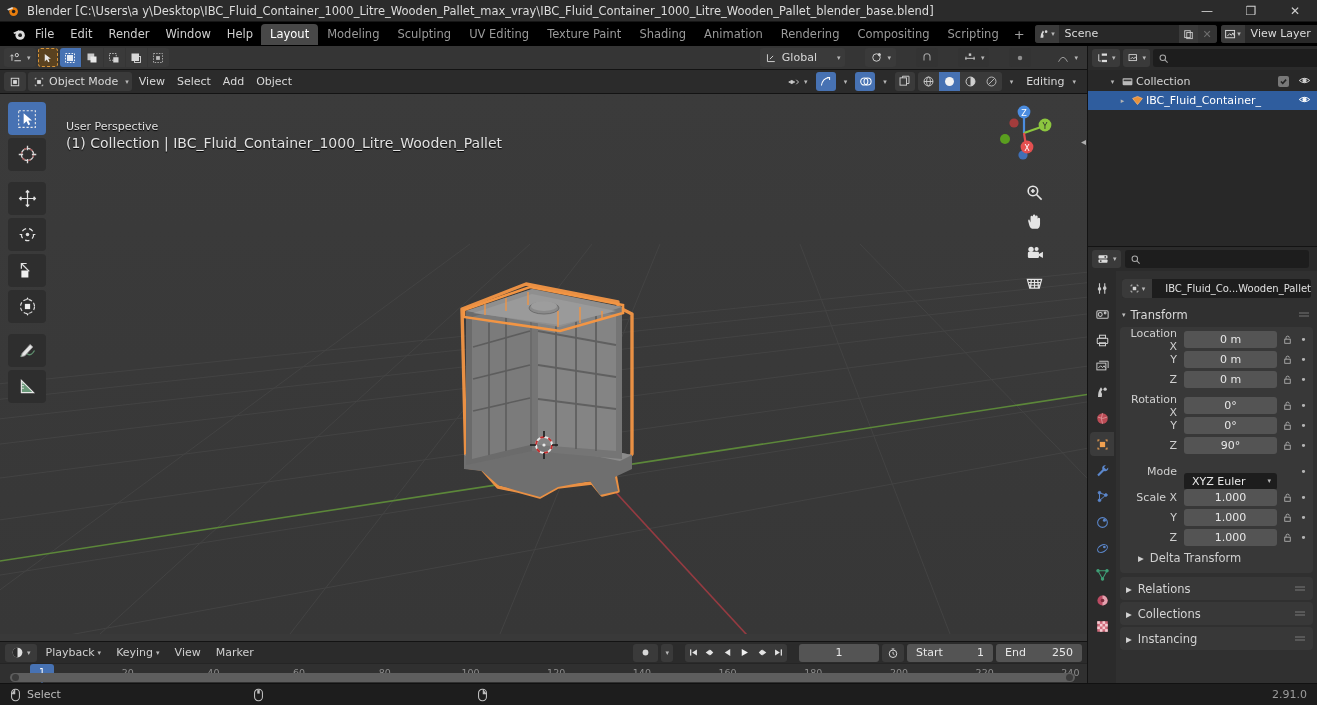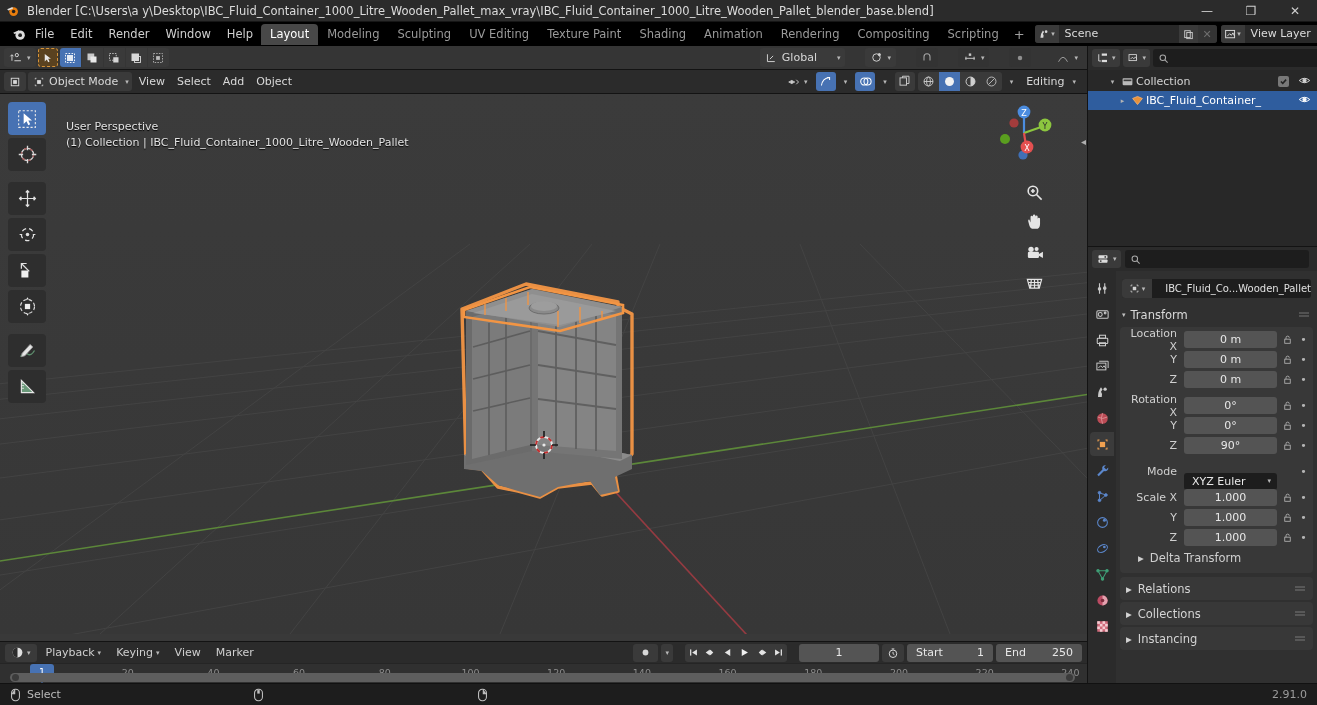--- a/index.html
+++ b/index.html
@@ -62,21 +62,21 @@
   .sel-modes > div { width:21px; height:19px; display:flex; align-items:center;
     justify-content:center; background:#3a3a3a; }
   .sel-modes > div:first-child { border-radius:3px 0 0 3px; background:#4772b3; }
   .sel-modes > div:last-child { border-radius:0 3px 3px 0; }
 
   
   #viewport { position:relative; flex:1; overflow:hidden;
     background:linear-gradient(#393939,#393939); }
   #vp-text { position:absolute; left:66px; top:25px; font-size:11px; color:#e2e2e2;
     line-height:16px; text-shadow:0 1px 1px #000; pointer-events:none;}
-  #vp-text .l2 { font-size:11px; }
+  #vp-text .l2 { font-size:14px; }
   #tools { position:absolute; left:8px; top:8px; width:38px;
     display:flex; flex-direction:column; gap:3px; }
   .tool { width:38px; height:33px; border-radius:4px; background:#2e2e2e;
     display:flex; align-items:center; justify-content:center; }
   .tool.active { background:#4772b3; }
   .tool-sep { height:5px; }
 
   
   #gizmo { position:absolute; right:32px; top:8px; width:62px; height:62px; }
   #vp-right-icons { position:absolute; right:42px; top:88px;

